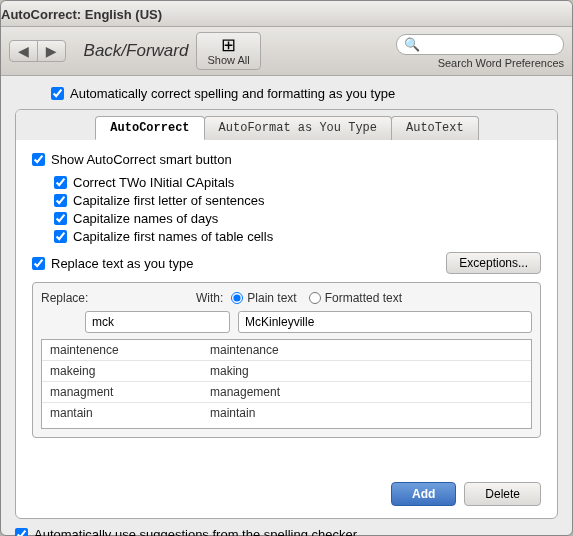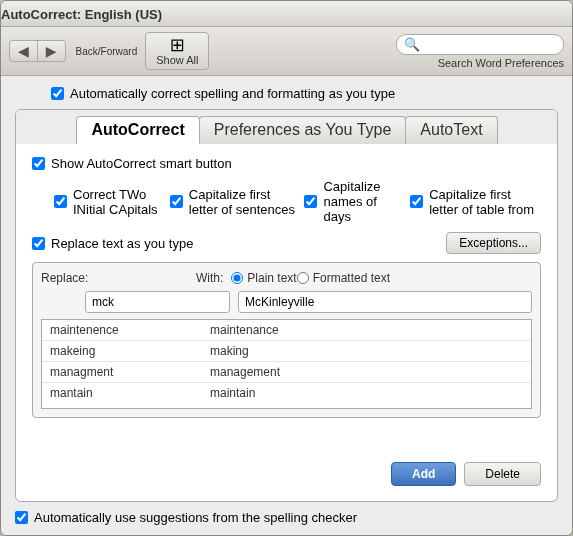--- a/index.html
+++ b/index.html
@@ -58,23 +58,24 @@
       padding: 2px 8px;
       font-size: 14px;
       cursor: pointer;
       border-right: 1px solid #aaa;
       color: #555;
     }
 
     .nav-btn:last-child { border-right: none; }
 
     .toolbar-nav-label {
-      font-size: 10px;
-      color: #333;
-      margin-left: 2px;
+      font-size: 17px;
+      color: #333;
+      margin-left: 10px;
+      font-style: italic;
     }
 
     .toolbar-show-all {
       display: flex;
       flex-direction: column;
       align-items: center;
       border: 1px solid #aaa;
       border-radius: 4px;
       background: linear-gradient(to bottom, #f0efed, #d6d3ce);
       padding: 3px 10px;
@@ -154,25 +155,26 @@
       gap: 0;
       padding: 6px 0 0;
       background: #ececec;
     }
 
     .tab {
       padding: 4px 14px;
       border: 1px solid #aaa;
       border-radius: 4px 4px 0 0;
       background: linear-gradient(to bottom, #f5f4f2, #dddbd7);
-      font-size: 16px;
+      font-size: 12px;
       cursor: pointer;
       color: #333;
       margin-right: -1px;
       border-bottom: none;
+      font-family: Liberation Mono, monospace;
     }
 
     .tab.active {
       background: white;
       border-bottom: 1px solid white;
       z-index: 2;
       font-weight: bold;
       color: #000;
     }
 
@@ -187,20 +189,21 @@
 
     .checkbox-row {
       display: flex;
       align-items: center;
       gap: 6px;
       font-size: 13px;
     }
 
     .sub-checkboxes {
       display: flex;
+      flex-direction: column;
       gap: 3px;
       margin-left: 22px;
     }
 
     .replace-section {
       display: flex;
       flex-direction: column;
       gap: 8px;
     }
 
@@ -250,20 +253,21 @@
       display: flex;
       align-items: center;
       gap: 8px;
       font-size: 12px;
       color: #333;
     }
 
     .radio-group {
       display: flex;
       align-items: center;
+      gap: 12px;
     }
 
     .radio-label {
       display: flex;
       align-items: center;
       gap: 4px;
       font-size: 12px;
     }
 
     .field-inputs {
@@ -387,21 +391,21 @@
 
     <div class="top-checkbox">
       <input type="checkbox" checked="" style="">
       <span>Automatically correct spelling and formatting as you type</span>
     </div>
 
     <div class="tab-panel">
 
       <div class="tabs">
         <div class="tab active">AutoCorrect</div>
-        <div class="tab">Preferences as You Type</div>
+        <div class="tab">AutoFormat as You Type</div>
         <div class="tab">AutoText</div>
       </div>
 
       <div class="tab-content">
 
         <div class="checkbox-row">
           <input type="checkbox" checked="" style="">
           <span>Show AutoCorrect smart button</span>
         </div>
 
@@ -413,21 +417,21 @@
           <div class="checkbox-row">
             <input type="checkbox" checked="" style="">
             <span>Capitalize first letter of sentences</span>
           </div>
           <div class="checkbox-row">
             <input type="checkbox" checked="" style="">
             <span>Capitalize names of days</span>
           </div>
           <div class="checkbox-row">
             <input type="checkbox" checked="" style="">
-            <span>Capitalize first letter of table from</span>
+            <span>Capitalize first names of table cells</span>
           </div>
         </div>
 
         <div class="replace-section">
           <div class="replace-header">
             <div class="replace-header-left">
               <input type="checkbox" checked="" style="">
               <span>Replace text as you type</span>
             </div>
             <button class="exceptions-btn">Exceptions...</button>

